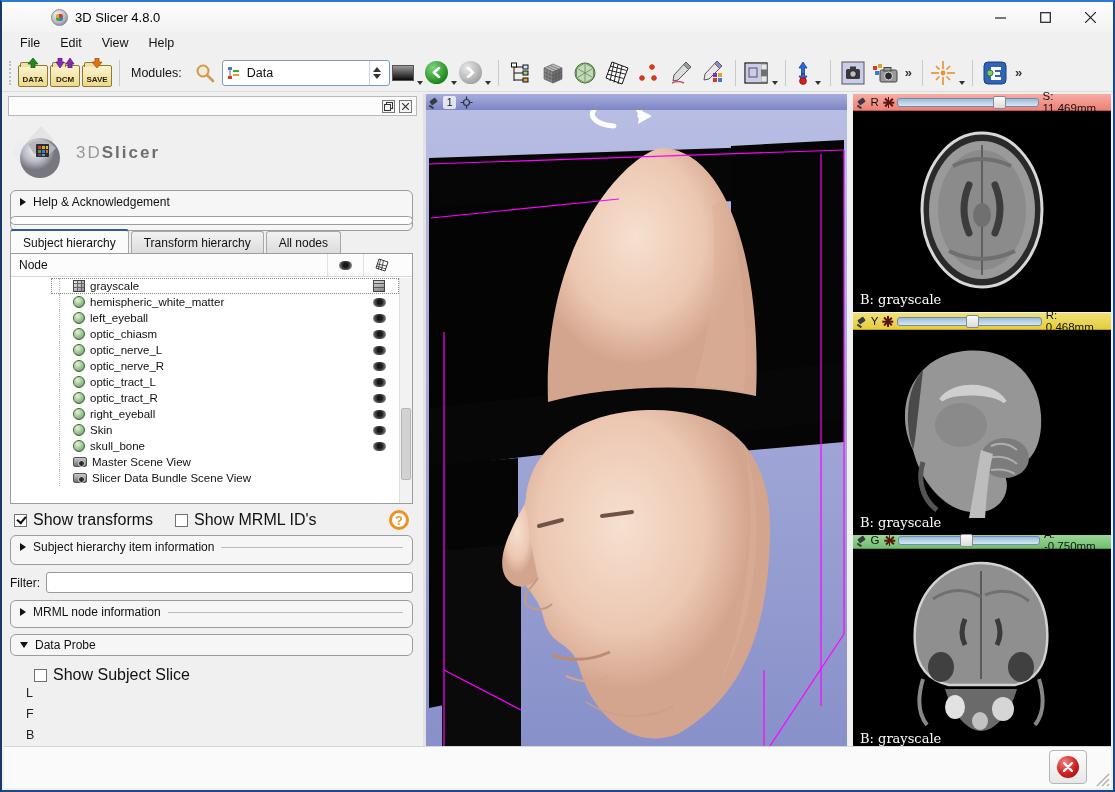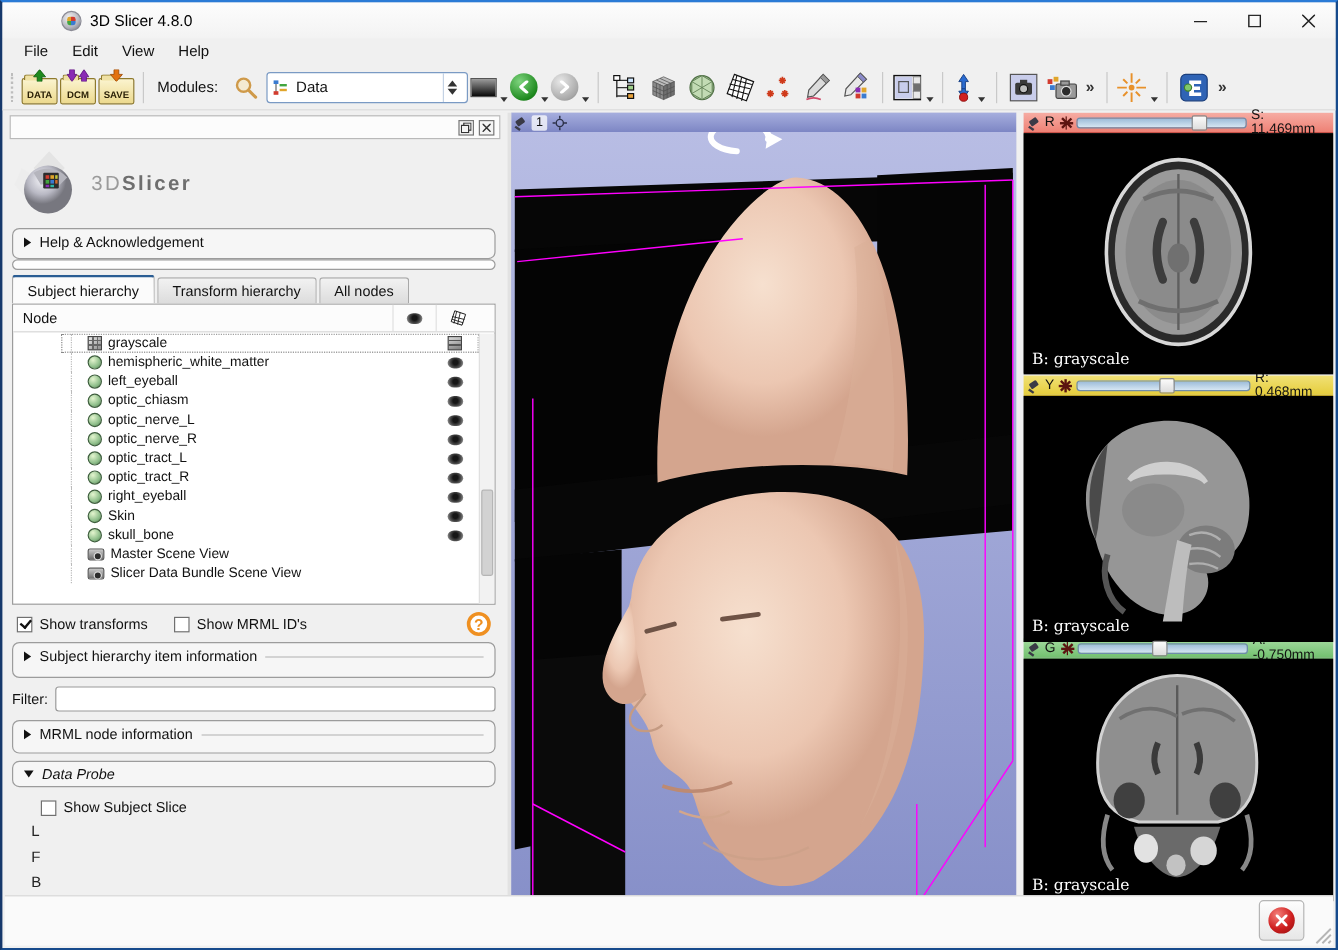--- a/index.html
+++ b/index.html
@@ -81,21 +81,21 @@
   .i-cam{width:14px;height:10px;border-radius:2px;background:linear-gradient(#c9c9c9,#6f6f6f);position:relative;flex:none;border:1px solid #555;}
   .i-cam::after{content:"";position:absolute;left:4px;top:1.5px;width:5px;height:5px;border-radius:50%;background:#2c2c2c;border:1px solid #ddd;}
   .i-eye{width:13px;height:9px;border-radius:50%/60%;background:radial-gradient(circle at 50% 45%,#161616 25%,#4c4c4c 55%,#8a8a8a 80%);}
   .i-views{width:12px;height:12px;border:1px solid #444;
     background:repeating-linear-gradient(0deg,transparent 0 3px,#555 3px 4px),linear-gradient(160deg,#dcdcdc,#7f7f7f);}
   .scrollbar{position:absolute;top:24px;right:0;width:13px;bottom:0;background:#f2f2f2;border-left:1px solid #e0e0e0;}
   .thumb{position:absolute;left:1px;right:1px;top:130px;height:72px;background:#d2d2d2;border:1px solid #b5b5b5;border-radius:2px;}
   
   .chk{width:13px;height:13px;border:1px solid #707070;background:#fff;position:relative;flex:none;}
   .chk.on::after{content:"";position:absolute;left:2px;top:1px;width:7px;height:4px;border-left:2px solid #111;border-bottom:2px solid #111;transform:rotate(-50deg);}
-  .chkrow{display:flex;align-items:center;gap:6px;font-size:12px;}
+  .chkrow{display:flex;align-items:center;gap:6px;font-size:16px;}
   .help-btn{width:20px;height:20px;border-radius:50%;border:3px solid #ef9021;background:#fff;color:#ef9021;font-weight:bold;font-size:13px;display:flex;align-items:center;justify-content:center;}
   .filter-row{position:absolute;left:6px;right:10px;top:478px;display:flex;align-items:center;gap:6px;font-size:12px;}
   .filter-input{flex:1;height:21px;border:1px solid #9a9a9a;border-radius:3px;background:#fff;font:12px "Liberation Sans",sans-serif;padding:0 5px;}
   .lfb{position:absolute;left:22px;font-size:12.5px;color:#222;}
   
   .view3d{width:421px;height:656px;display:flex;flex-direction:column;background:#9aa0d2;}
   .vbar{height:16px;background:linear-gradient(#a6aede,#7d86c4);display:flex;align-items:center;gap:4px;padding:0 3px;}
   .pin{width:10px;height:10px;position:relative;}
   .pin::before{content:"";position:absolute;left:1px;top:2px;width:7px;height:5px;background:#3a3a46;border-radius:1px;transform:rotate(-35deg);}
   .pin::after{content:"";position:absolute;left:0;bottom:0;width:5px;height:1.5px;background:#3a3a46;transform:rotate(35deg);}
@@ -400,21 +400,21 @@
               <radialGradient id="lg1" cx="0.38" cy="0.3">
                 <stop offset="0" stop-color="#f4f4f8"></stop>
                 <stop offset="0.6" stop-color="#b9b9c4"></stop>
                 <stop offset="1" stop-color="#77777f"></stop>
               </radialGradient>
             </defs>
         </svg>
         <span class="logo-text"><span>3D</span><b>Slicer</b></span>
       </div>
 
-      <div class="gbox" style="top:96px;height:26px;">
+      <div class="gbox" style="top:96px;height:41px;">
         <div class="gbox-hdr">
             <span class="arr-r"></span>
           <span>Help &amp; Acknowledgement</span>
           </div>
       </div>
       <div class="gbox" style="top:122px;height:9px;background:#fdfdfd;"></div>
 
       <div class="tabs">
         <div class="tab active">Subject hierarchy</div>
         <div class="tab">Transform hierarchy</div>
@@ -568,21 +568,21 @@
       </div>
 
       <div class="gbox" style="top:506px;height:28px;">
         <div class="gbox-hdr">
             <span class="arr-r"></span>
           <span>MRML node information</span>
           <span class="hline"></span>
           </div>
       </div>
 
-      <div class="gbox" style="top:540px;height:22px;font-style:italic;">
+      <div class="gbox" style="top:540px;height:22px;">
         <div class="gbox-hdr" style="padding-top:3px;">
             <span class="arr-d"></span>
           <span>Data Probe</span>
           </div>
       </div>
 
       <div class="chkrow" style="position:absolute;left:30px;top:572px;">
         <span class="chk"></span>
         <span>Show Subject Slice</span>
       </div>

